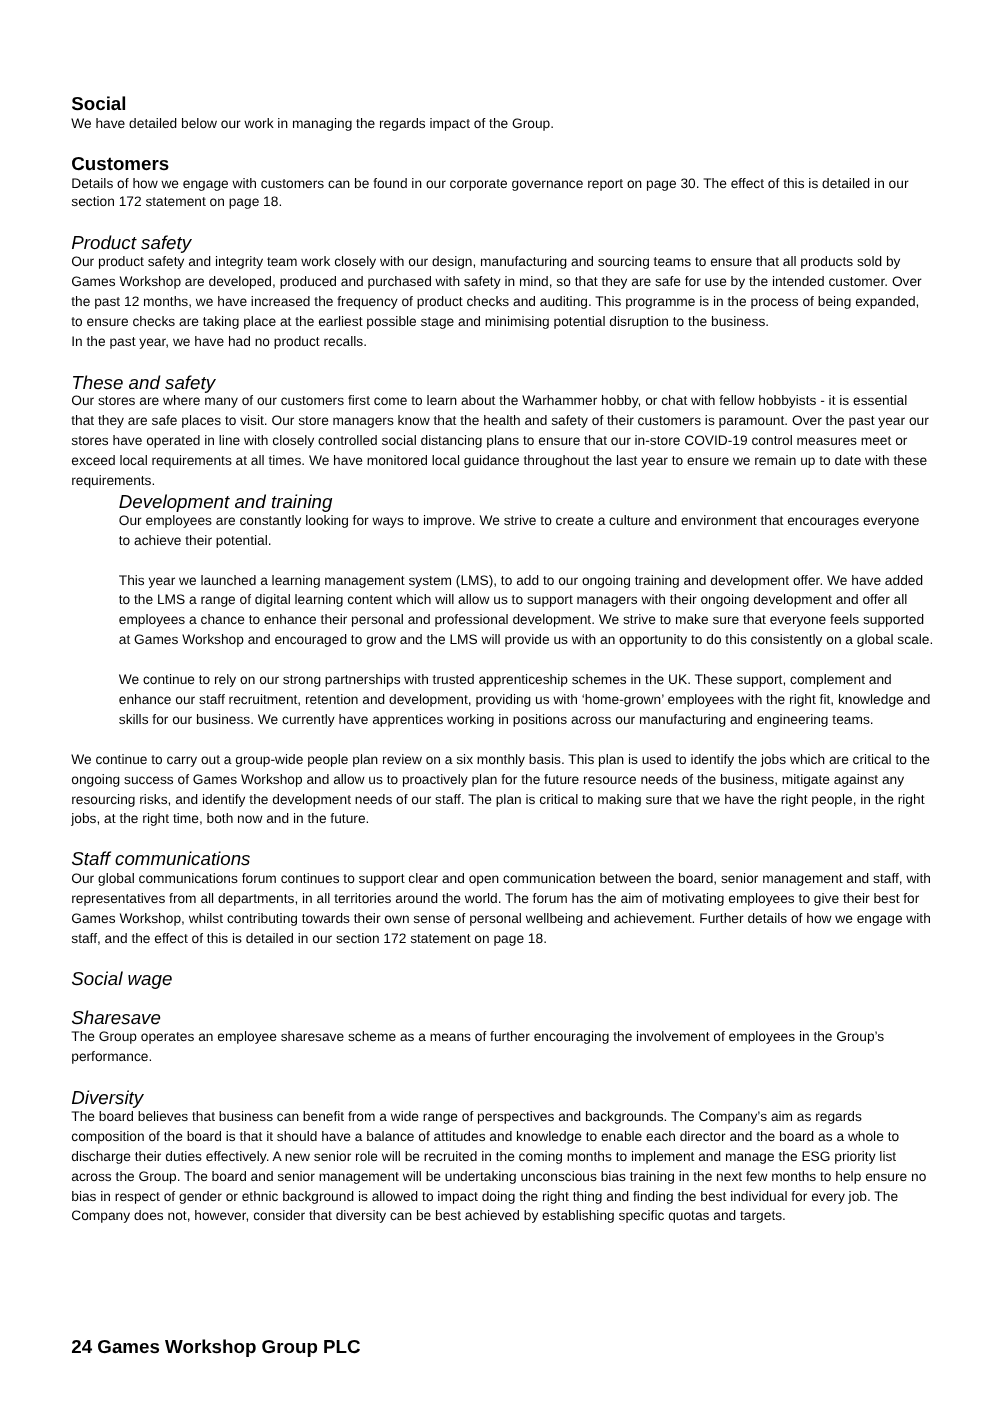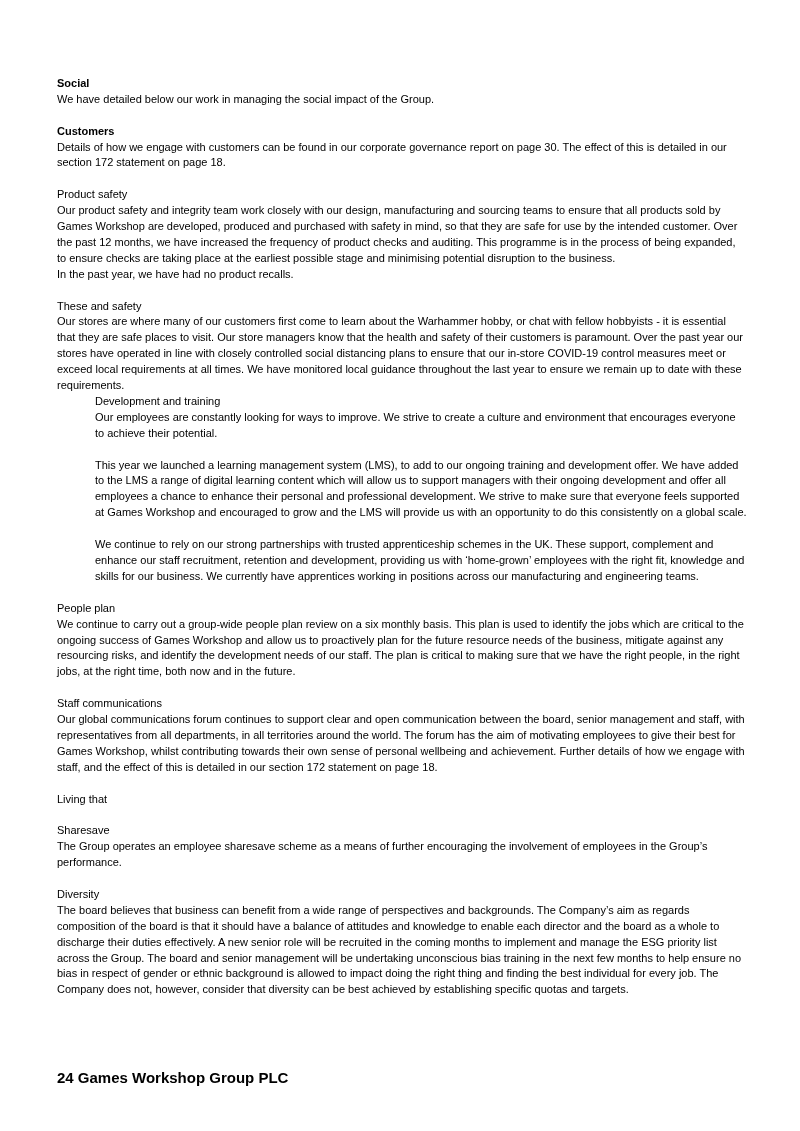--- a/index.html
+++ b/index.html
@@ -34,27 +34,27 @@
     line-height: 15.9px;
   }
   section.doc-section {
     margin-top: 15.9px;
   }
   section.doc-section.tight {
     margin-top: 0;
     margin-left: 38px;
   }
   .section-heading {
-    font-size: 11px;
+    font-size: 15px;
     line-height: 15.9px;
     font-weight: normal;
     margin: 0;
   }
   .section-heading.bold { font-weight: bold; }
-  .section-heading.italic { }
+  .section-heading.italic { font-style: italic; }
   p.paragraph {
     margin: 0;
   }
   p.paragraph + p.paragraph {
     margin-top: 15.9px;
   }
   .page-footer {
     position: absolute;
     left: 57px;
     top: 1070px;
@@ -63,50 +63,49 @@
     line-height: 15px;
   }
 </style>
 </head>
 <body>
 
 <div class="page">
   <div class="sections">
       <section class="doc-section">
         <h2 class="section-heading bold">Social</h2>
-        <p class="paragraph"><span>We have detailed below our work in managing the social impact of the Group.</span></p>
+        <p class="paragraph"><span>We have detailed below our work in managing the regards impact of the Group.</span></p>
       </section>
       <section class="doc-section">
         <h2 class="section-heading bold">Customers</h2>
         <p class="paragraph"><span>Details of how we engage with customers can be found in our corporate governance report on page 30. The effect of this is detailed in our section 172 statement on page 18.</span></p>
       </section>
       <section class="doc-section">
         <h2 class="section-heading italic">Product safety</h2>
         <p class="paragraph"><span>Our product safety and integrity team work closely with our design, manufacturing and sourcing teams to ensure that all products sold by Games Workshop are developed, produced and purchased with safety in mind, so that they are safe for use by the intended customer. Over the past 12 months, we have increased the frequency of product checks and auditing. This programme is in the process of being expanded, to ensure checks are taking place at the earliest possible stage and minimising potential disruption to the business.</span><br><span>In the past year, we have had no product recalls.</span></p>
       </section>
       <section class="doc-section">
         <h2 class="section-heading italic">These and safety</h2>
         <p class="paragraph"><span>Our stores are where many of our customers first come to learn about the Warhammer hobby, or chat with fellow hobbyists - it is essential that they are safe places to visit. Our store managers know that the health and safety of their customers is paramount. Over the past year our stores have operated in line with closely controlled social distancing plans to ensure that our in-store COVID-19 control measures meet or exceed local requirements at all times. We have monitored local guidance throughout the last year to ensure we remain up to date with these requirements.</span></p>
       </section>
       <section class="doc-section tight">
         <h2 class="section-heading italic">Development and training</h2>
         <p class="paragraph"><span>Our employees are constantly looking for ways to improve. We strive to create a culture and environment that encourages everyone to achieve their potential.</span></p>
         <p class="paragraph"><span>This year we launched a learning management system (LMS), to add to our ongoing training and development offer. We have added to the LMS a range of digital learning content which will allow us to support managers with their ongoing development and offer all employees a chance to enhance their personal and professional development. We strive to make sure that everyone feels supported at Games Workshop and encouraged to grow and the LMS will provide us with an opportunity to do this consistently on a global scale.</span></p>
         <p class="paragraph"><span>We continue to rely on our strong partnerships with trusted apprenticeship schemes in the UK. These support, complement and enhance our staff recruitment, retention and development, providing us with ‘home-grown’ employees with the right fit, knowledge and skills for our business. We currently have apprentices working in positions across our manufacturing and engineering teams.</span></p>
       </section>
       <section class="doc-section">
-        <h2 class="section-heading italic">People plan</h2>
         <p class="paragraph"><span>We continue to carry out a group-wide people plan review on a six monthly basis. This plan is used to identify the jobs which are critical to the ongoing success of Games Workshop and allow us to proactively plan for the future resource needs of the business, mitigate against any resourcing risks, and identify the development needs of our staff. The plan is critical to making sure that we have the right people, in the right jobs, at the right time, both now and in the future.</span></p>
       </section>
       <section class="doc-section">
         <h2 class="section-heading italic">Staff communications</h2>
         <p class="paragraph"><span>Our global communications forum continues to support clear and open communication between the board, senior management and staff, with representatives from all departments, in all territories around the world. The forum has the aim of motivating employees to give their best for Games Workshop, whilst contributing towards their own sense of personal wellbeing and achievement. Further details of how we engage with staff, and the effect of this is detailed in our section 172 statement on page 18.</span></p>
       </section>
       <section class="doc-section">
-        <h2 class="section-heading italic">Living that</h2>
+        <h2 class="section-heading italic">Social wage</h2>
       </section>
       <section class="doc-section">
         <h2 class="section-heading italic">Sharesave</h2>
         <p class="paragraph"><span>The Group operates an employee sharesave scheme as a means of further encouraging the involvement of employees in the Group’s performance.</span></p>
       </section>
       <section class="doc-section">
         <h2 class="section-heading italic">Diversity</h2>
         <p class="paragraph"><span>The board believes that business can benefit from a wide range of perspectives and backgrounds. The Company’s aim as regards composition of the board is that it should have a balance of attitudes and knowledge to enable each director and the board as a whole to discharge their duties effectively. A new senior role will be recruited in the coming months to implement and manage the ESG priority list across the Group. The board and senior management will be undertaking unconscious bias training in the next few months to help ensure no bias in respect of gender or ethnic background is allowed to impact doing the right thing and finding the best individual for every job. The Company does not, however, consider that diversity can be best achieved by establishing specific quotas and targets.</span></p>
       </section>
     </div>

